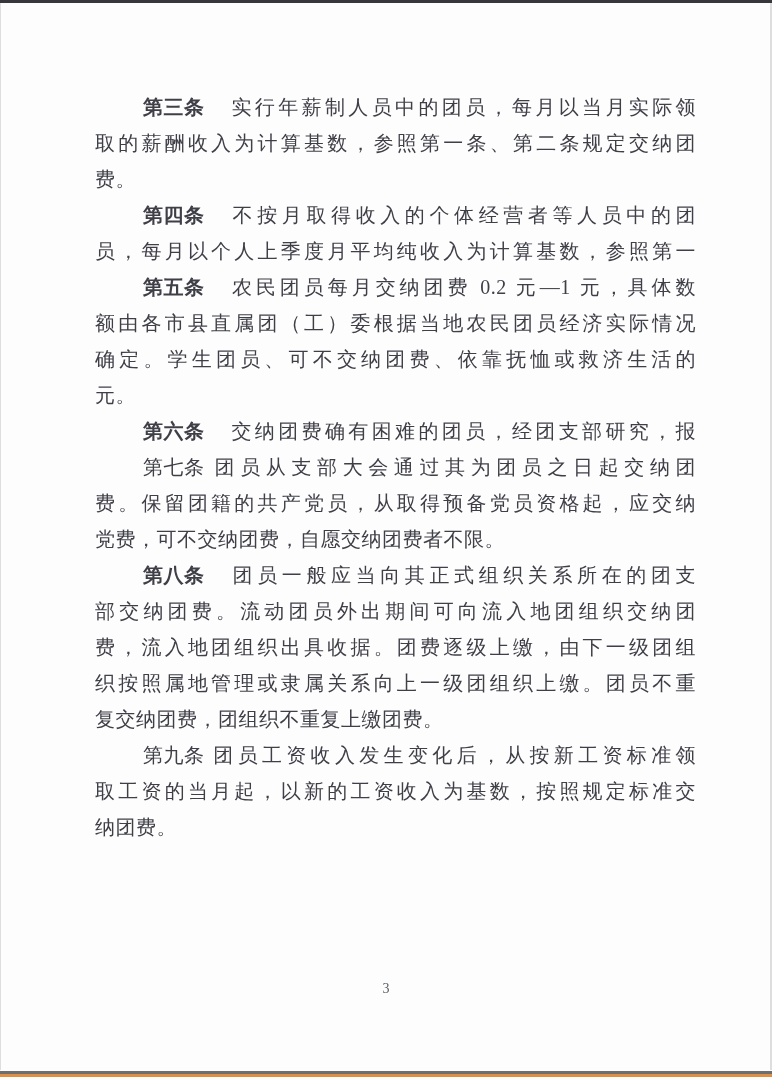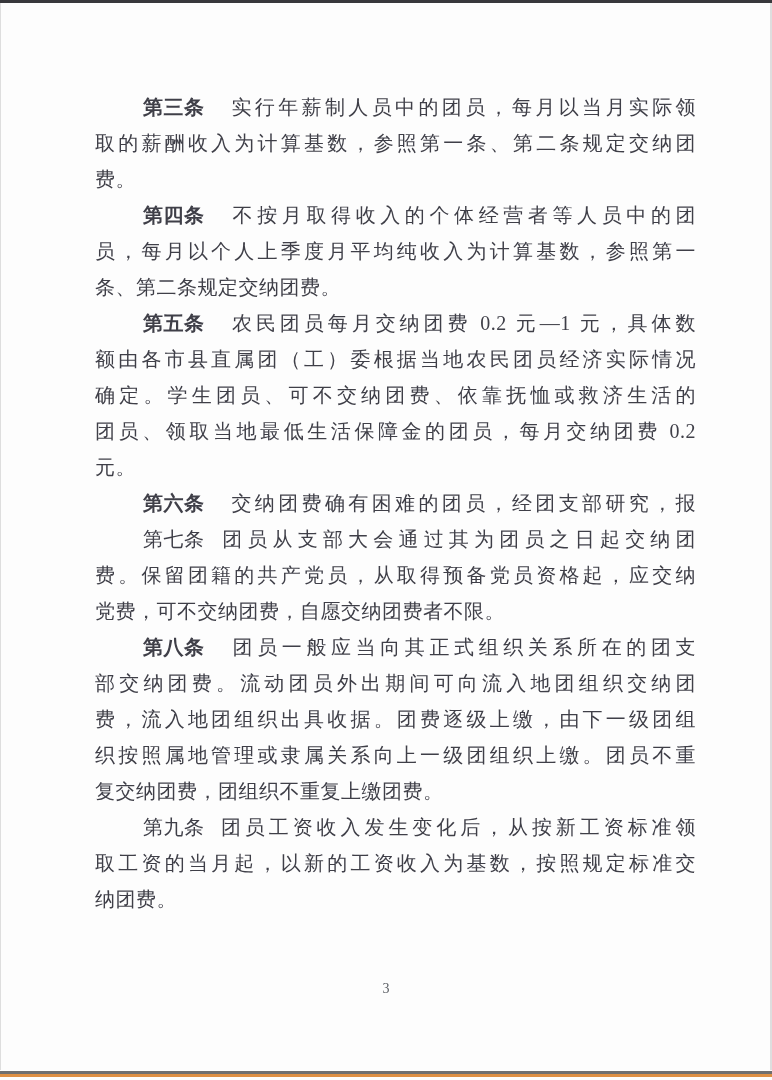--- a/index.html
+++ b/index.html
@@ -59,21 +59,21 @@
   .line.jl {
     white-space: normal;
     text-align: justify;
     text-align-last: justify;
     -moz-text-align-last: justify;
   }
   .line.first { padding-left: 48px; }
   .head { display: inline-block; }
   .head.bold { font-weight: bold; }
   .head.wide { margin-right: 24px; }
-  .head.narrow { margin-right: 13px; }
+  .head.narrow { margin-right: 5px; }
   #page-number {
     position: absolute;
     left: 0;
     right: 0;
     top: 981px;
     text-align: center;
     font-size: 14px;
     color: #5c6066;
     font-family: "Liberation Serif", "DejaVu Serif", serif;
   }
@@ -88,27 +88,25 @@
 
   <div id="doc-body">
       <div class="para">
         <div class="line first jl"><span class="head wide bold">第三条</span><span>实行年薪制人员中的团员，每月以当月实际领</span></div>
         <div class="line jl">取的薪酬收入为计算基数，参照第一条、第二条规定交纳团</div>
         <div class="line">费。</div>
       </div>
       <div class="para">
         <div class="line first jl"><span class="head wide bold">第四条</span><span>不按月取得收入的个体经营者等人员中的团</span></div>
         <div class="line jl">员，每月以个人上季度月平均纯收入为计算基数，参照第一</div>
-        <div class="line">条、第二条规定交纳团费。</div>
       </div>
       <div class="para">
         <div class="line first jl"><span class="head wide bold">第五条</span><span>农民团员每月交纳团费 0.2 元—1 元，具体数</span></div>
         <div class="line jl">额由各市县直属团（工）委根据当地农民团员经济实际情况</div>
         <div class="line jl">确定。学生团员、可不交纳团费、依靠抚恤或救济生活的</div>
-        <div class="line jl">团员、领取当地最低生活保障金的团员，每月交纳团费 0.2</div>
         <div class="line">元。</div>
       </div>
       <div class="para">
         <div class="line first jl"><span class="head wide bold">第六条</span><span>交纳团费确有困难的团员，经团支部研究，报</span></div>
       </div>
       <div class="para">
         <div class="line first jl"><span class="head narrow">第七条</span><span>团员从支部大会通过其为团员之日起交纳团</span></div>
         <div class="line jl">费。保留团籍的共产党员，从取得预备党员资格起，应交纳</div>
         <div class="line">党费，可不交纳团费，自愿交纳团费者不限。</div>
       </div>

